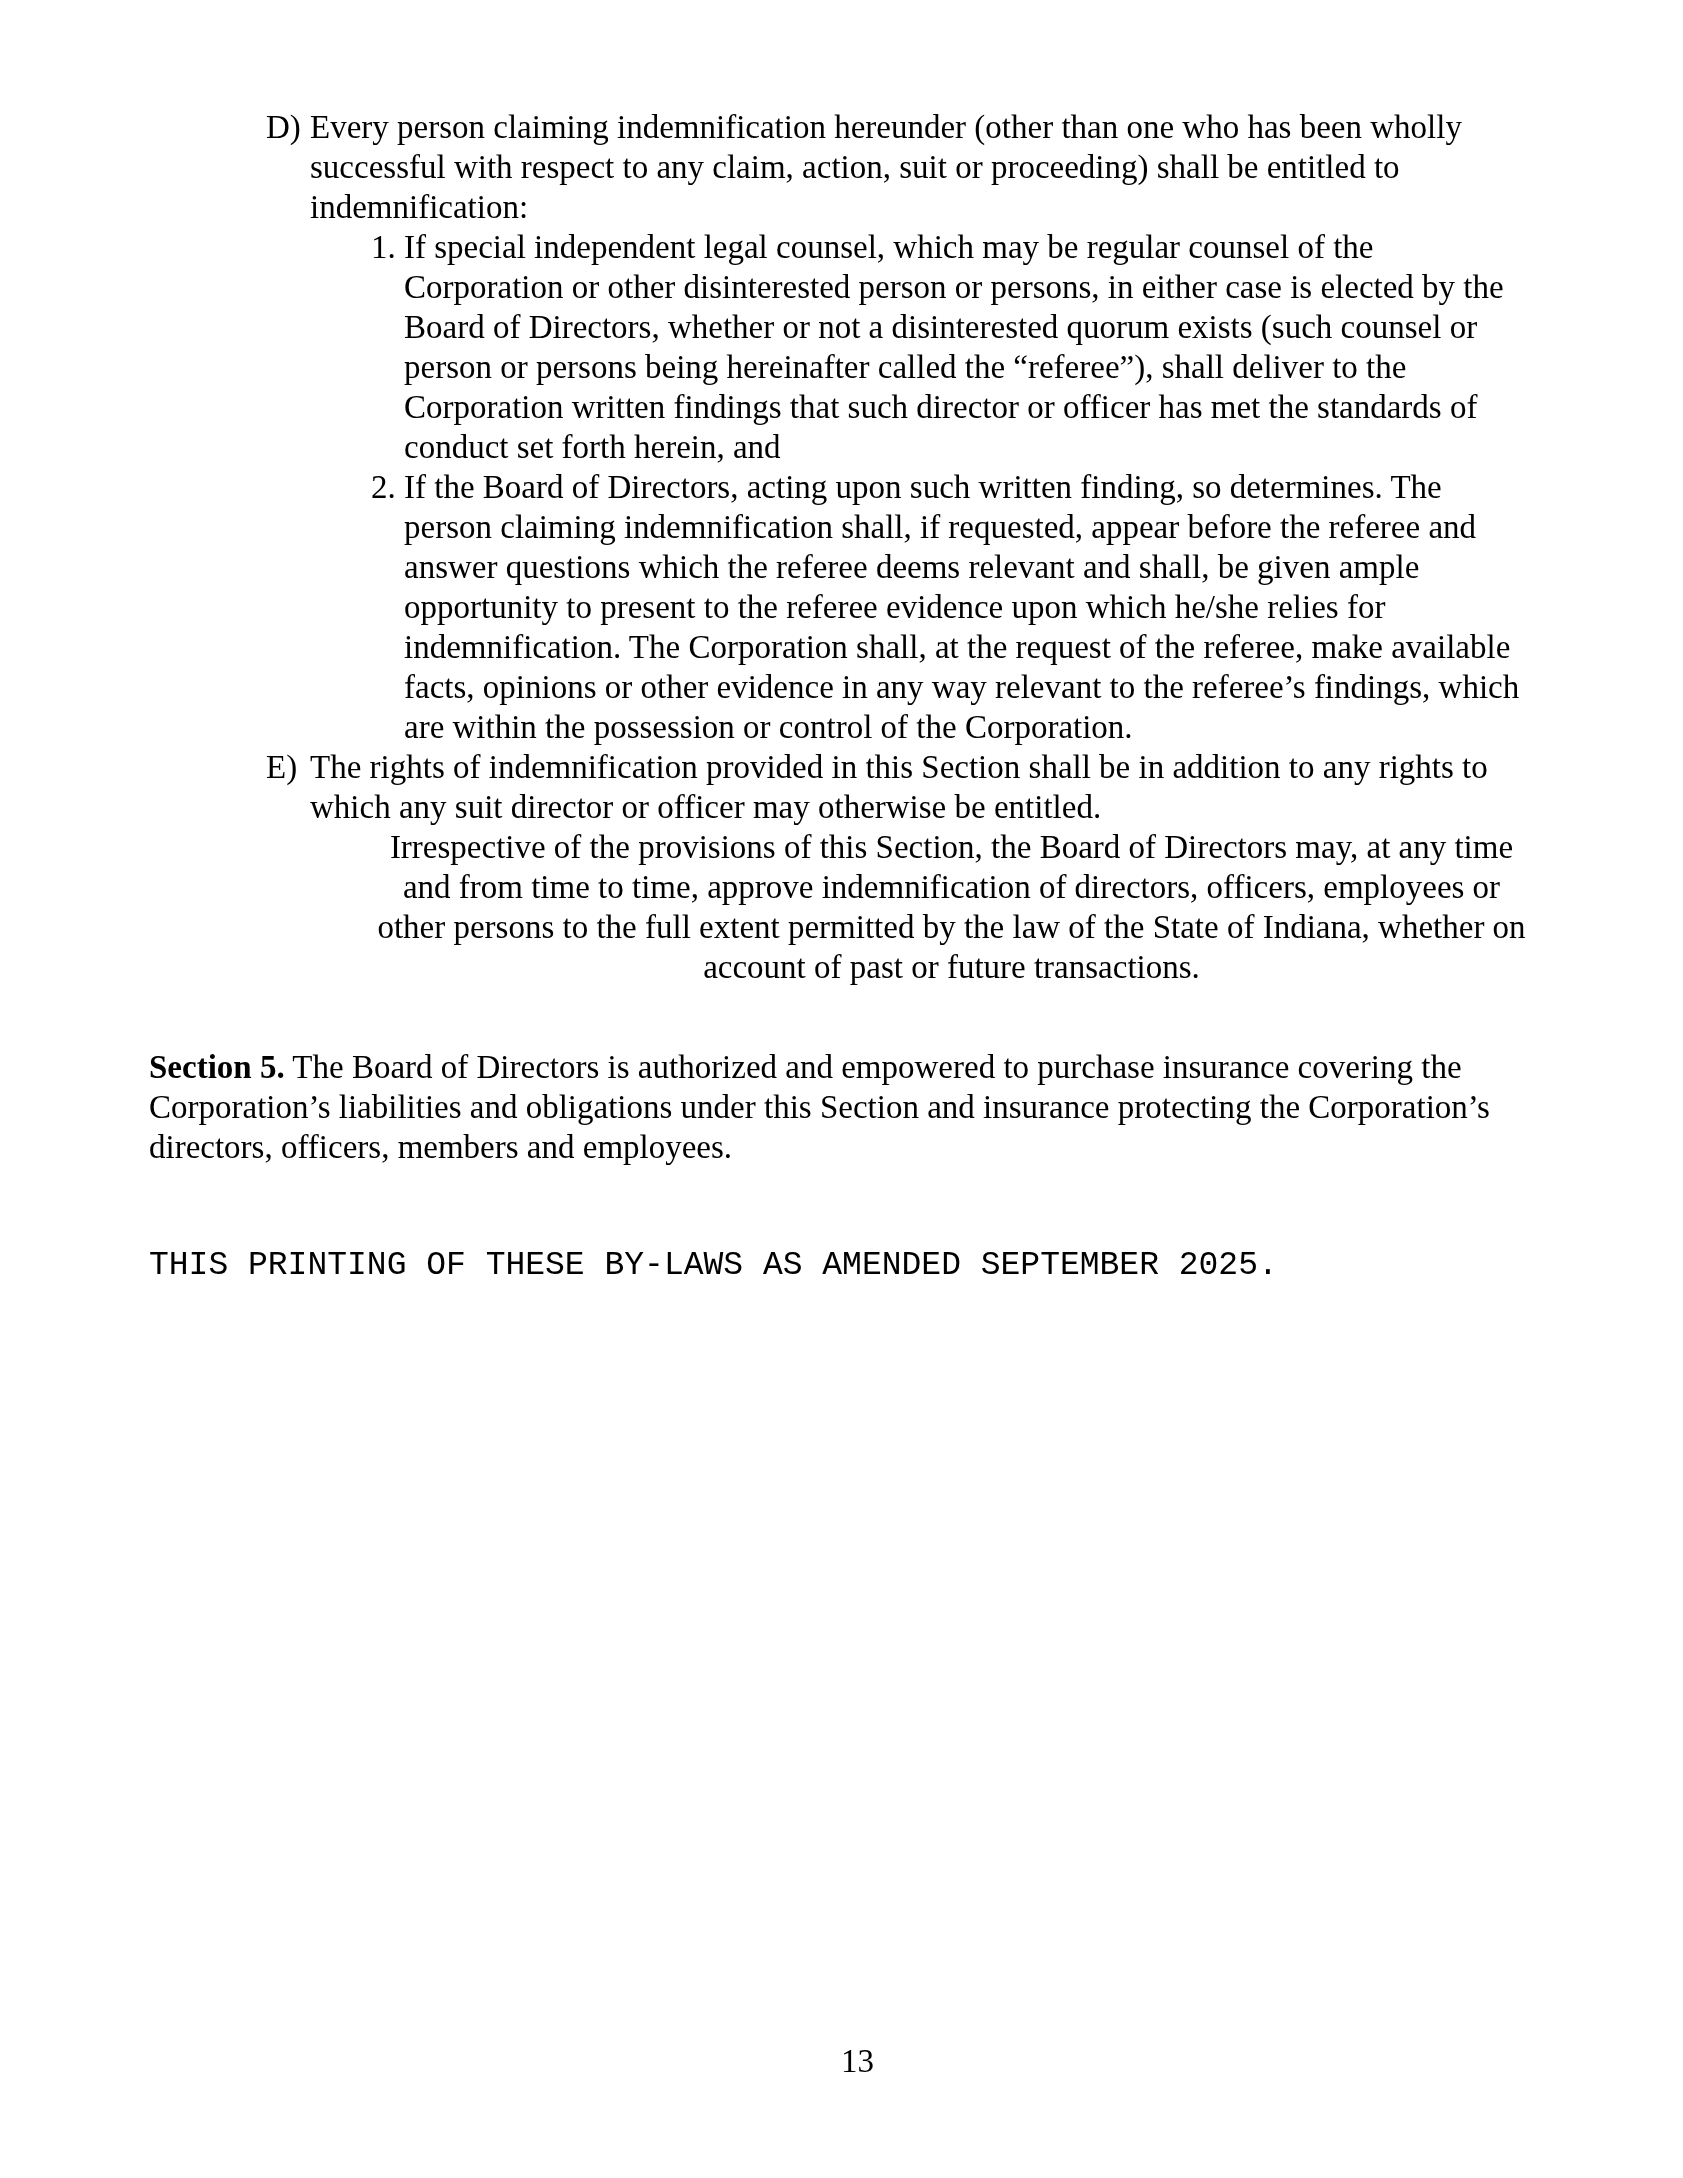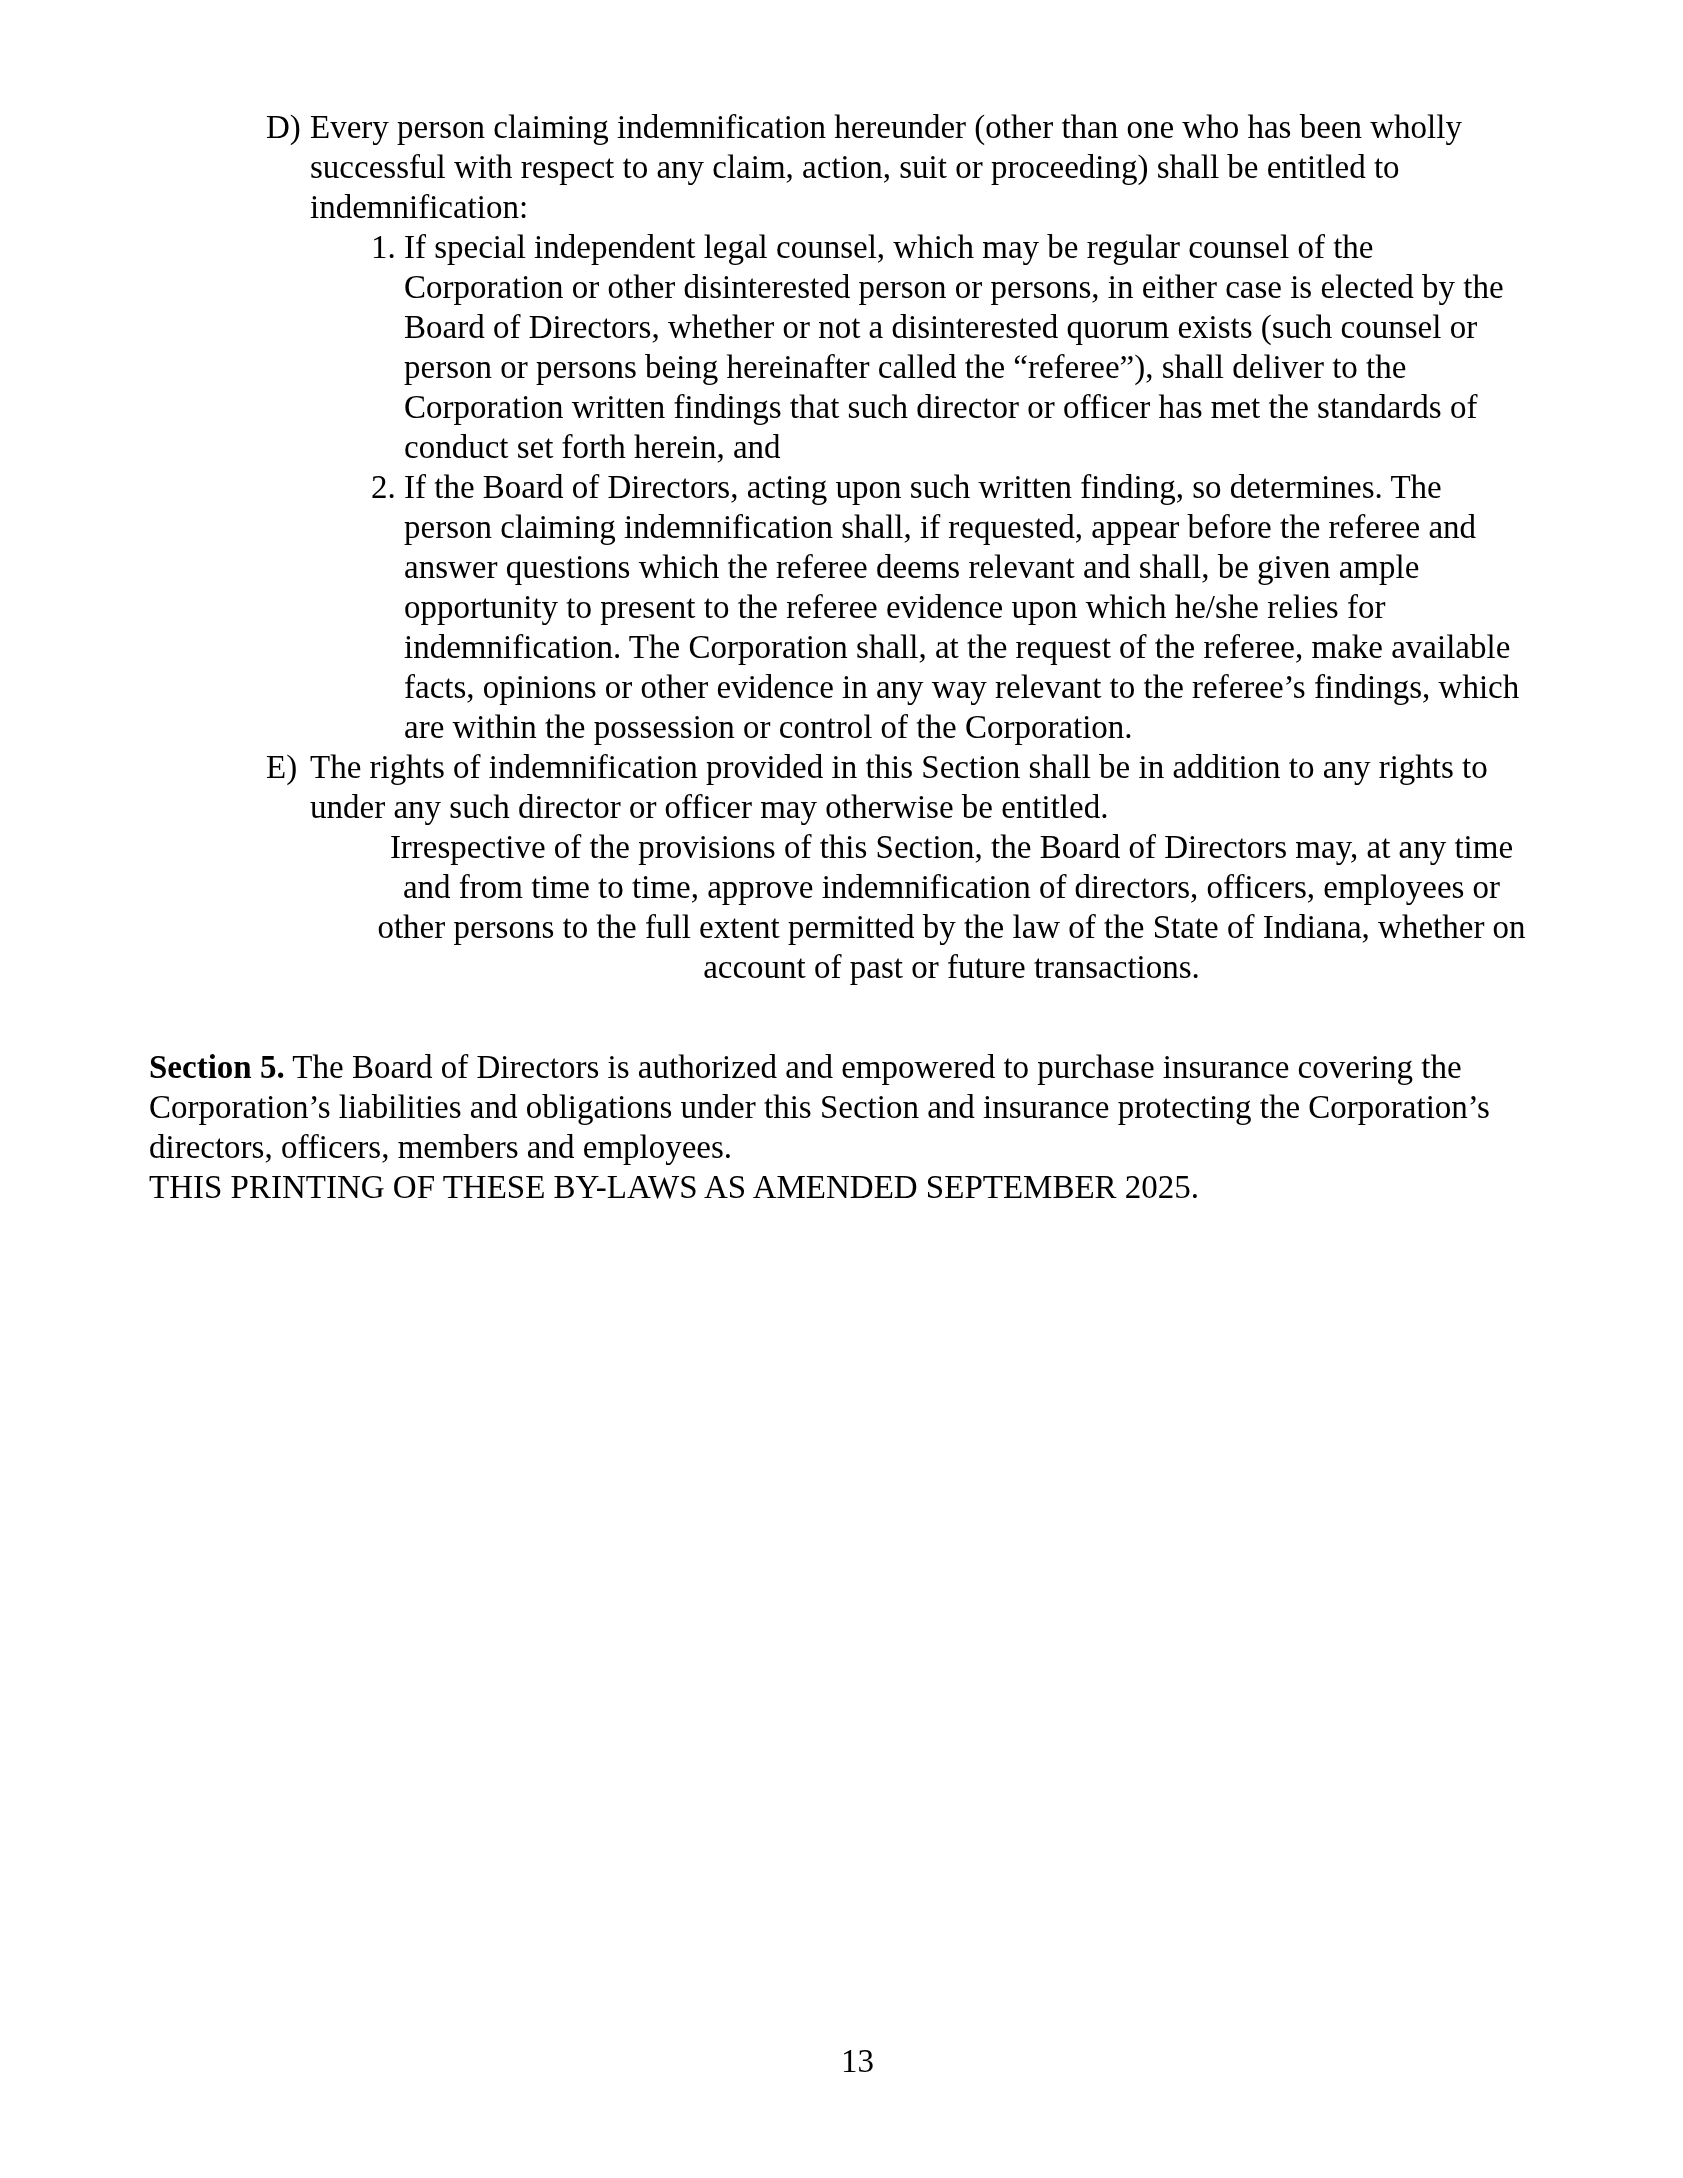--- a/index.html
+++ b/index.html
@@ -50,20 +50,22 @@
   }
   
   .section-para {
     margin-top: 60px;
   }
   .bold {
     font-weight: bold;
   }
   
   .printing-note {
+    margin-top: 79px;
+    font-family: Liberation Mono, monospace;
   }
   
   .page-number {
     position: absolute;
     top: 2041px;
     left: 16px;
     width: 1683px;
     text-align: center;
   }
 </style>
@@ -82,21 +84,21 @@
     <span>If special independent legal counsel, which may be regular counsel of the Corporation or other disinterested person or persons, in either case is elected by the Board of Directors, whether or not a disinterested quorum exists (such counsel or person or persons being hereinafter called the “referee”), shall deliver to the Corporation written findings that such director or officer has met the standards of conduct set forth herein, and</span>
   </div>
 
   <div class="subclause">
     <span class="subclause-label">2.</span>
     <span>If the Board of Directors, acting upon such written finding, so determines. The person claiming indemnification shall, if requested, appear before the referee and answer questions which the referee deems relevant and shall, be given ample opportunity to present to the referee evidence upon which he/she relies for indemnification. The Corporation shall, at the request of the referee, make available facts, opinions or other evidence in any way relevant to the referee’s findings, which are within the possession or control of the Corporation.</span>
   </div>
 
   <div class="clause">
     <span class="clause-label">E)</span>
-    <span>The rights of indemnification provided in this Section shall be in addition to any rights to under any such director or officer may otherwise be entitled.</span>
+    <span>The rights of indemnification provided in this Section shall be in addition to any rights to which any suit director or officer may otherwise be entitled.</span>
   </div>
 
   <div class="para-indent">Irrespective of the provisions of this Section, the Board of Directors may, at any time and from time to time, approve indemnification of directors, officers, employees or other persons to the full extent permitted by the law of the State of Indiana, whether on account of past or future transactions.</div>
 
   <div class="section-para"><span class="bold">Section 5.</span><span> The Board of Directors is authorized and empowered to purchase insurance covering the Corporation’s liabilities and obligations under this Section and insurance protecting the Corporation’s directors, officers, members and employees.</span></div>
 
   <div class="printing-note">THIS PRINTING OF THESE BY-LAWS AS AMENDED SEPTEMBER 2025.</div>
 
 </div>
 

